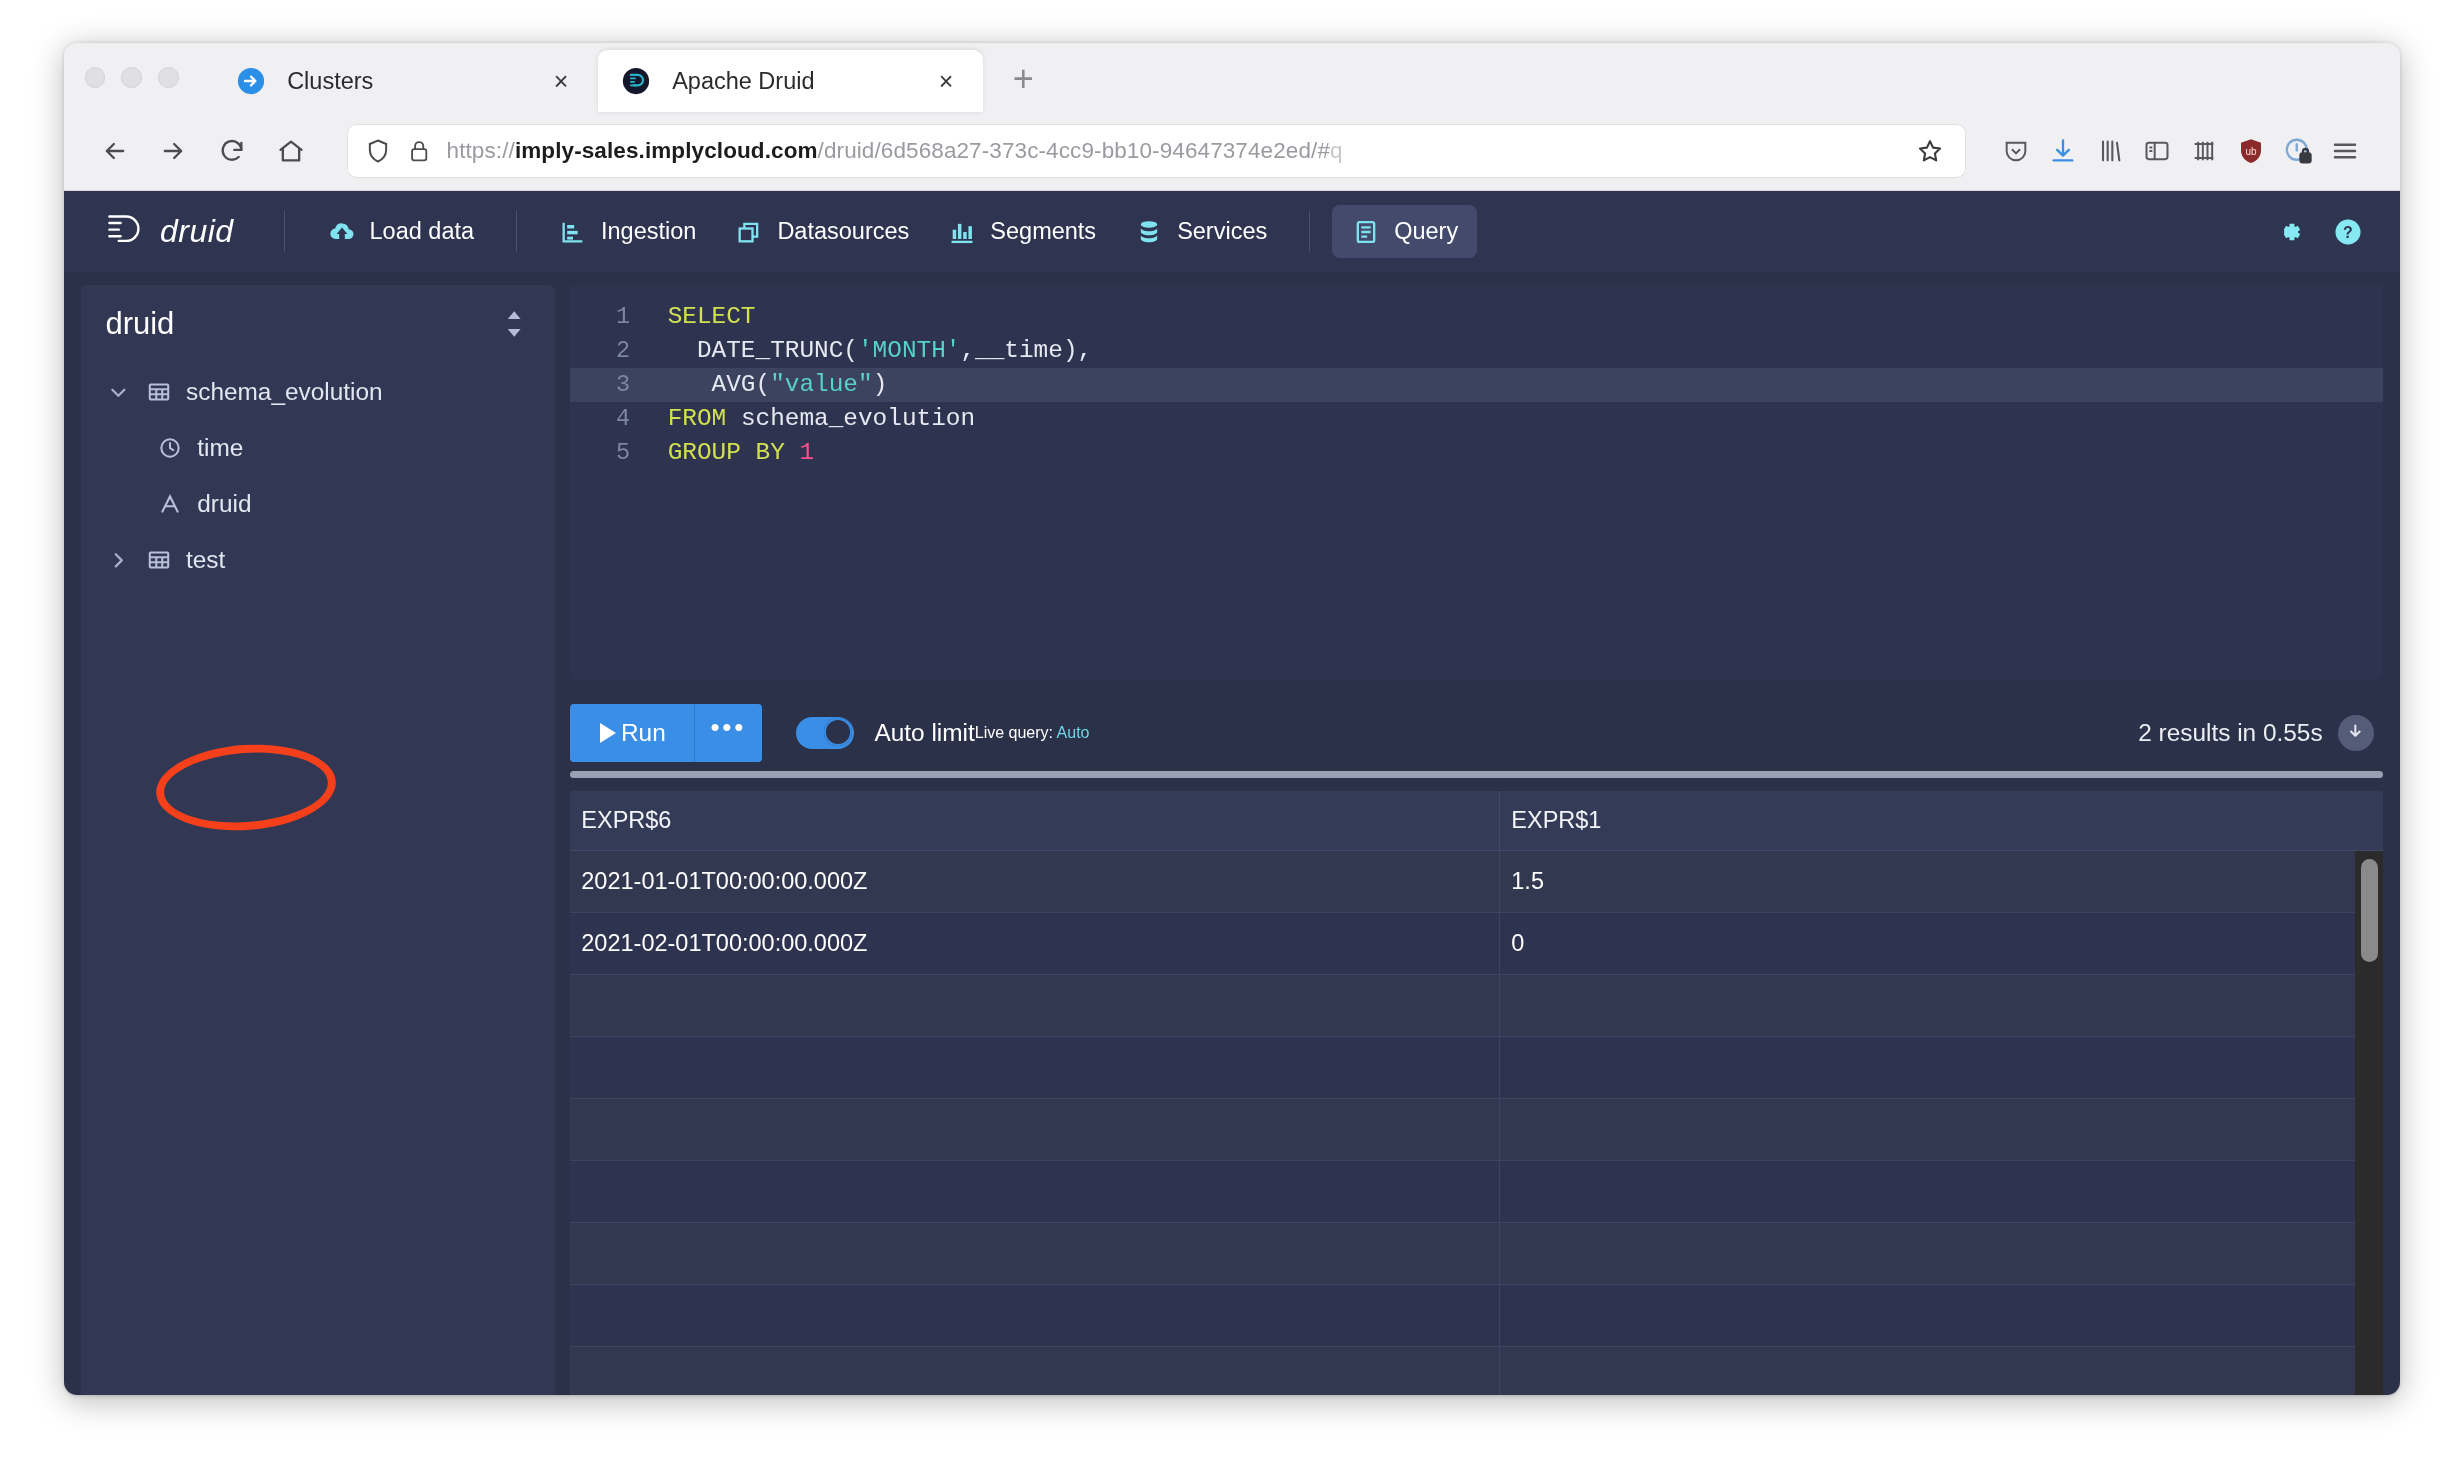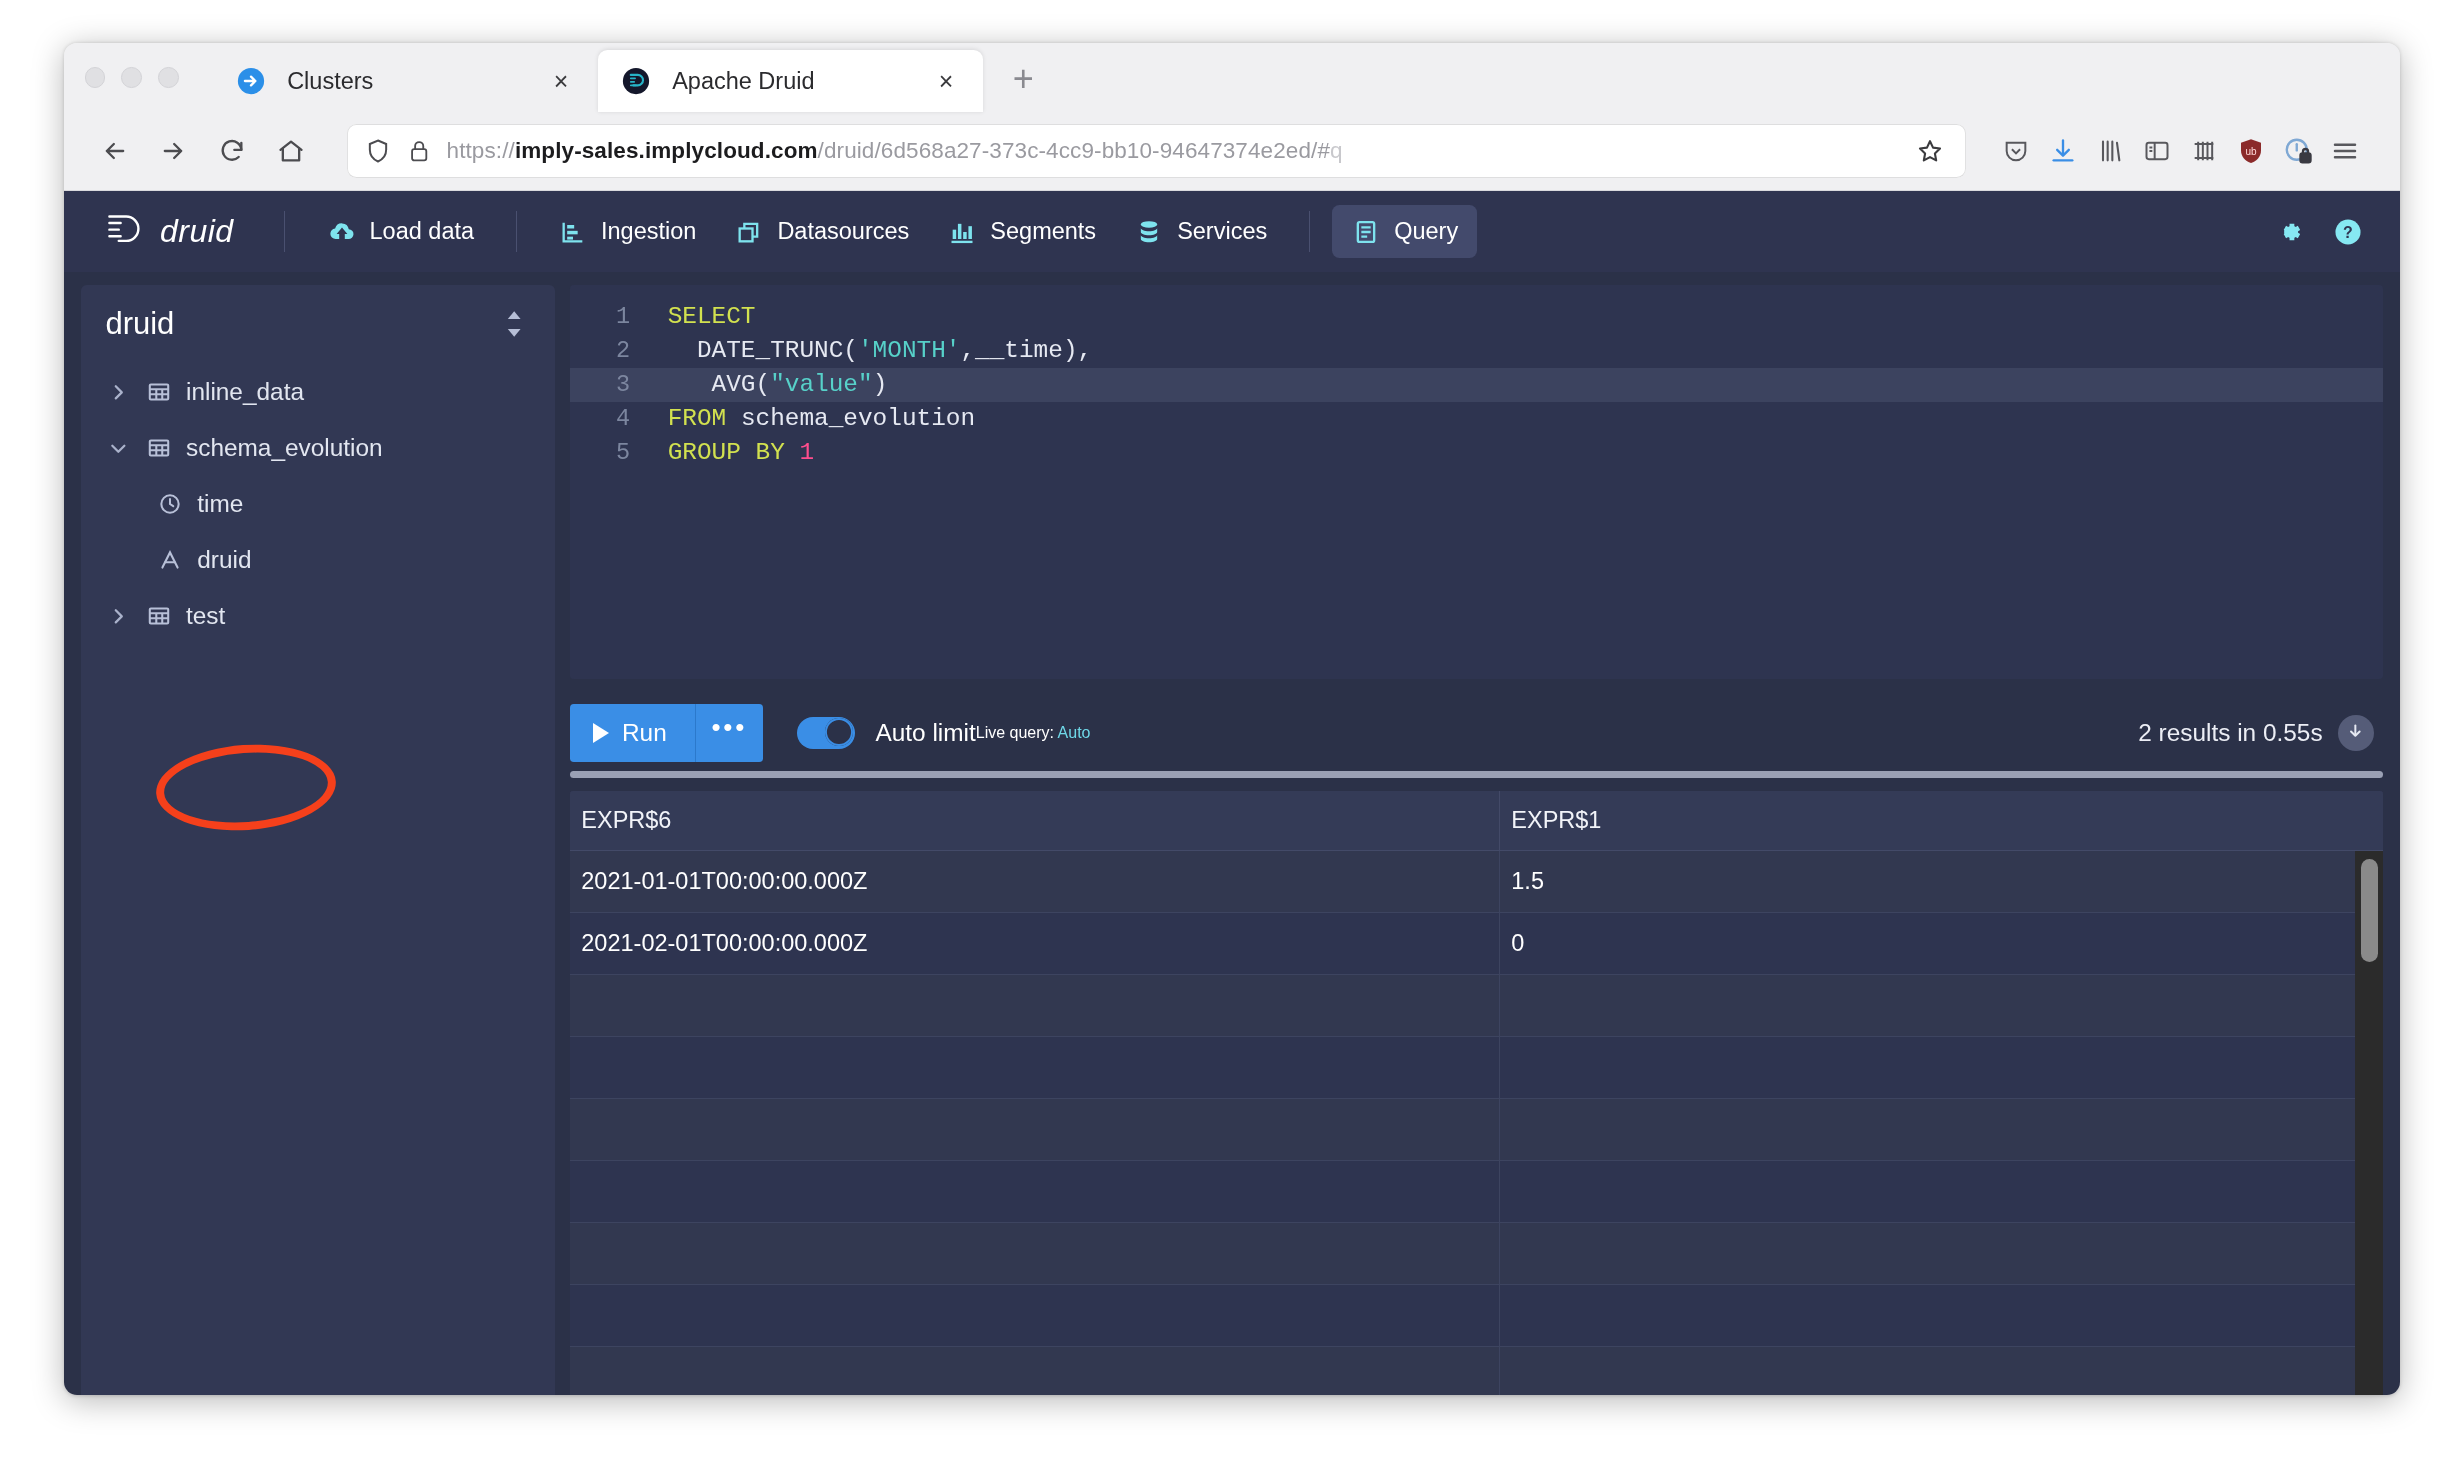--- a/index.html
+++ b/index.html
@@ -121,22 +121,22 @@
   .code .line{ padding-left:20.7px; }
   .code .line.hl{ background:#3c435f; }
   .kw{ color:#d2e14f; }
   .str{ color:#57d1c9; }
   .num{ color:#ff4d8d; }
   .fn{ color:#e6e9f2; }
 
   
   .runbar{ display:flex; align-items:center; height:90px; flex:0 0 90px; gap:0; padding-top:17px;}
   .runbtn-group{ display:flex; align-items:stretch; height:58px; border-radius:3.8px; overflow:hidden;}
-  .runbtn{ background:#3a8ee6; color:#fff; display:flex; align-items:center; gap:13px;
-           padding:0 28px 0 23px; font-size:24.4px; }
+  .runbtn{ background:#3a8ee6; color:#fff; display:flex; align-items:center; gap:5px;
+           padding:0 28px 0 30px; font-size:24.4px; }
   .runbtn .tri{ width:0;height:0;border-left:16px solid #fff;border-top:10.3px solid transparent;border-bottom:10.3px solid transparent;}
   .runmore{ background:#3a8ee6; color:#fff; width:68px; display:flex;align-items:center;justify-content:center;
             border-left:1.9px solid #2b79cc; letter-spacing:2.8px; font-size:26px; padding-bottom:9.4px;}
   .toggle{ width:58px;height:32px;border-radius:16px;background:#3a8ee6; position:relative; margin-left:34px; flex:0 0 58px;}
   .toggle .knob{ position:absolute; right:1.9px; top:1.9px; width:28px;height:28px;border-radius:50%;
                  background:#2b3148; box-shadow:0 0 0 1.9px #3a8ee6 inset;}
   .runlabel{ color:#fff; font-size:24.4px; margin-left:20.7px; white-space:nowrap;}
   .livequery{ color:#fff; font-size:16px; white-space:nowrap;}
   .livequery b{ color:#6fd8e8; font-weight:normal;}
   .run-spacer{ flex:1;}
@@ -403,34 +403,20 @@
           <span class="sb-title">druid</span>
           <span class="sb-sortbtn">
             <svg width="24.4" height="28" viewBox="0 0 16 22" fill="currentColor">
                 <path d="M8 1l5 6H3z"></path>
                 <path d="M8 21l-5-6h10z"></path>
               </svg>
           </span>
         </div>
         <div class="tree">
 
-          <div class="tree-row">
-            <span class="caret">
-              <svg width="20.7" height="20.7" viewBox="0 0 24 24" fill="none" stroke="currentColor" stroke-width="2.6" stroke-linecap="round" stroke-linejoin="round">
-                  <path d="M9 5l7 7-7 7"></path>
-                </svg>
-            </span>
-            <span class="tico">
-              <svg width="26" height="26" viewBox="0 0 24 24" fill="none" stroke="currentColor" stroke-width="1.9">
-                  <rect x="3.5" y="5" width="17" height="14" rx="1"></rect>
-                  <path d="M3.5 9.5h17M3.5 14h17M9.5 9.5V19M15 9.5V19"></path>
-                </svg>
-            </span>
-            <span class="tlabel">inline_data</span>
-          </div>
 
           <div class="tree-row">
             <span class="caret">
               <svg width="20.7" height="20.7" viewBox="0 0 24 24" fill="none" stroke="currentColor" stroke-width="2.6" stroke-linecap="round" stroke-linejoin="round">
                   <path d="M5 9l7 7 7-7"></path>
                 </svg>
             </span>
             <span class="tico">
               <svg width="26" height="26" viewBox="0 0 24 24" fill="none" stroke="currentColor" stroke-width="1.9">
                   <rect x="3.5" y="5" width="17" height="14" rx="1"></rect>

